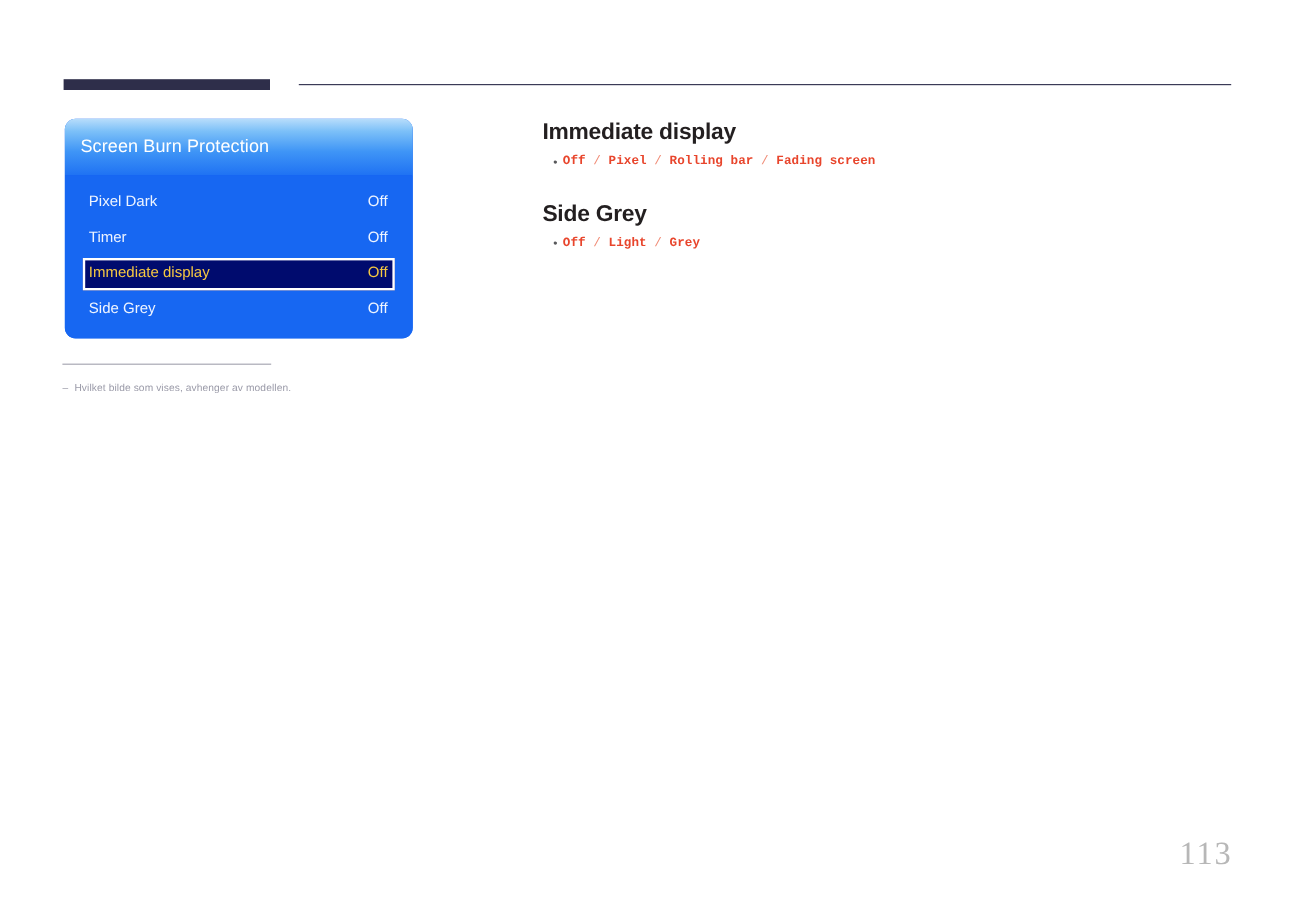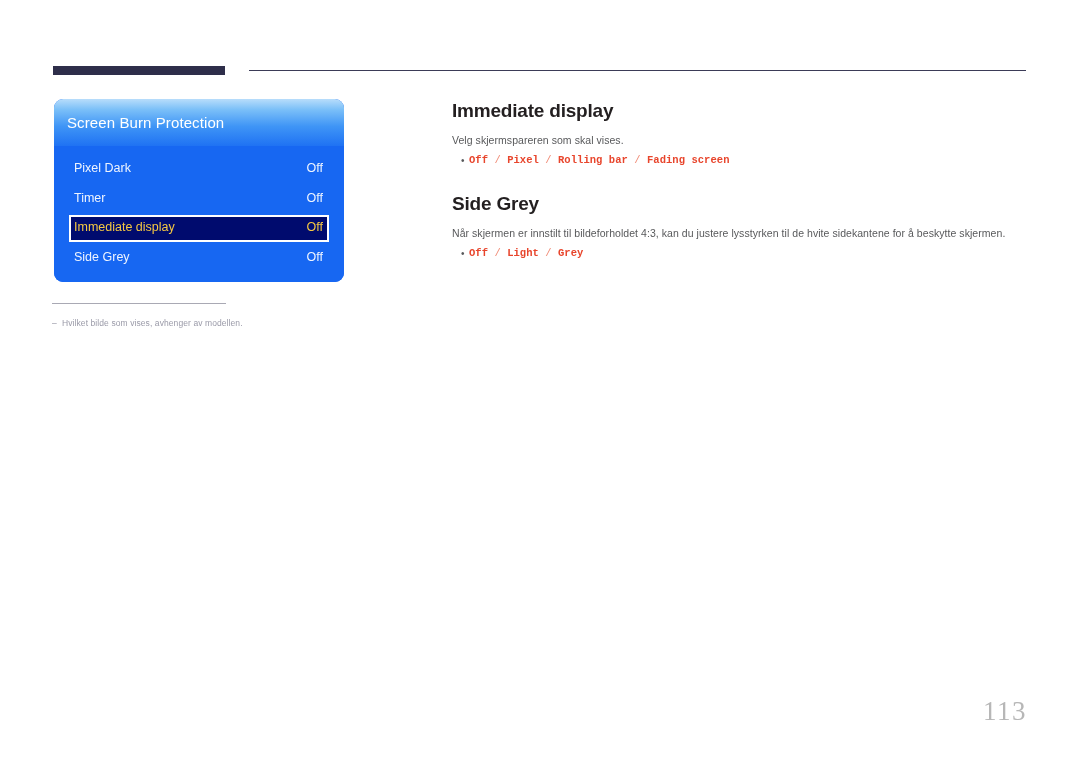--- a/index.html
+++ b/index.html
@@ -251,32 +251,30 @@
   <div class="footnote-row">
     <span class="footnote-dash">–</span>
     <span class="footnote-text">Hvilket bilde som vises, avhenger av modellen.</span>
   </div>
 </div>
 
 <div class="content">
 
   <div class="section">
     <h2 class="section-heading">Immediate display</h2>
-    <p class="section-desc">Velg skjermspareren som skal vises.</p>
     <div class="bullet-row">
       <span class="bullet-dot">•</span>
       <span class="bullet-options"><span>Off</span><span class="sep"> / </span><span>Pixel</span><span class="sep"> / </span><span>Rolling bar</span><span class="sep"> / </span><span>Fading screen</span></span>
     </div>
   </div>
 
   <div class="gap-between"></div>
 
   <div class="section">
     <h2 class="section-heading">Side Grey</h2>
-    <p class="section-desc">Når skjermen er innstilt til bildeforholdet 4:3, kan du justere lysstyrken til de hvite sidekantene for å beskytte skjermen.</p>
     <div class="bullet-row">
       <span class="bullet-dot">•</span>
       <span class="bullet-options"><span>Off</span><span class="sep"> / </span><span>Light</span><span class="sep"> / </span><span>Grey</span></span>
     </div>
   </div>
 
 </div>
 
 <div class="page-number">113</div>
 

